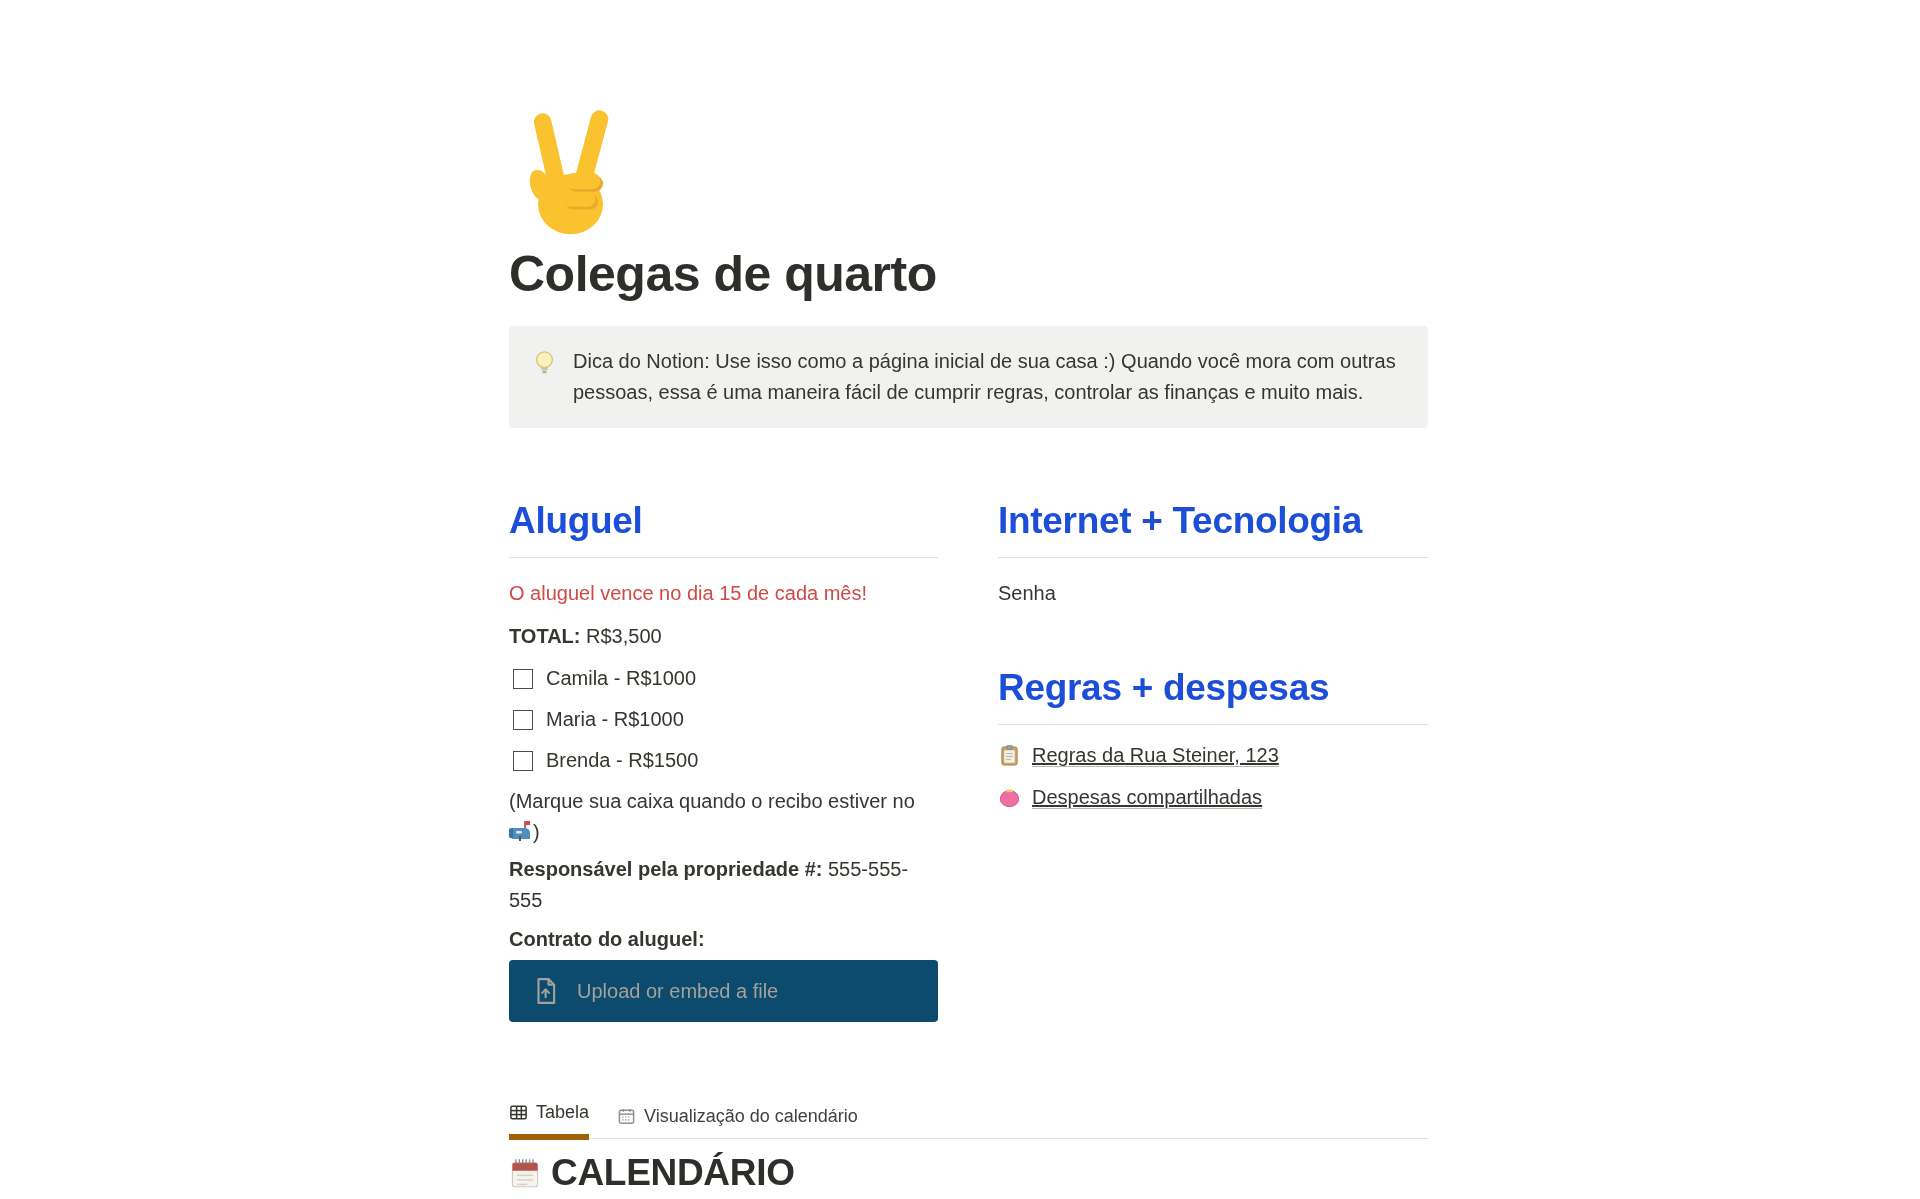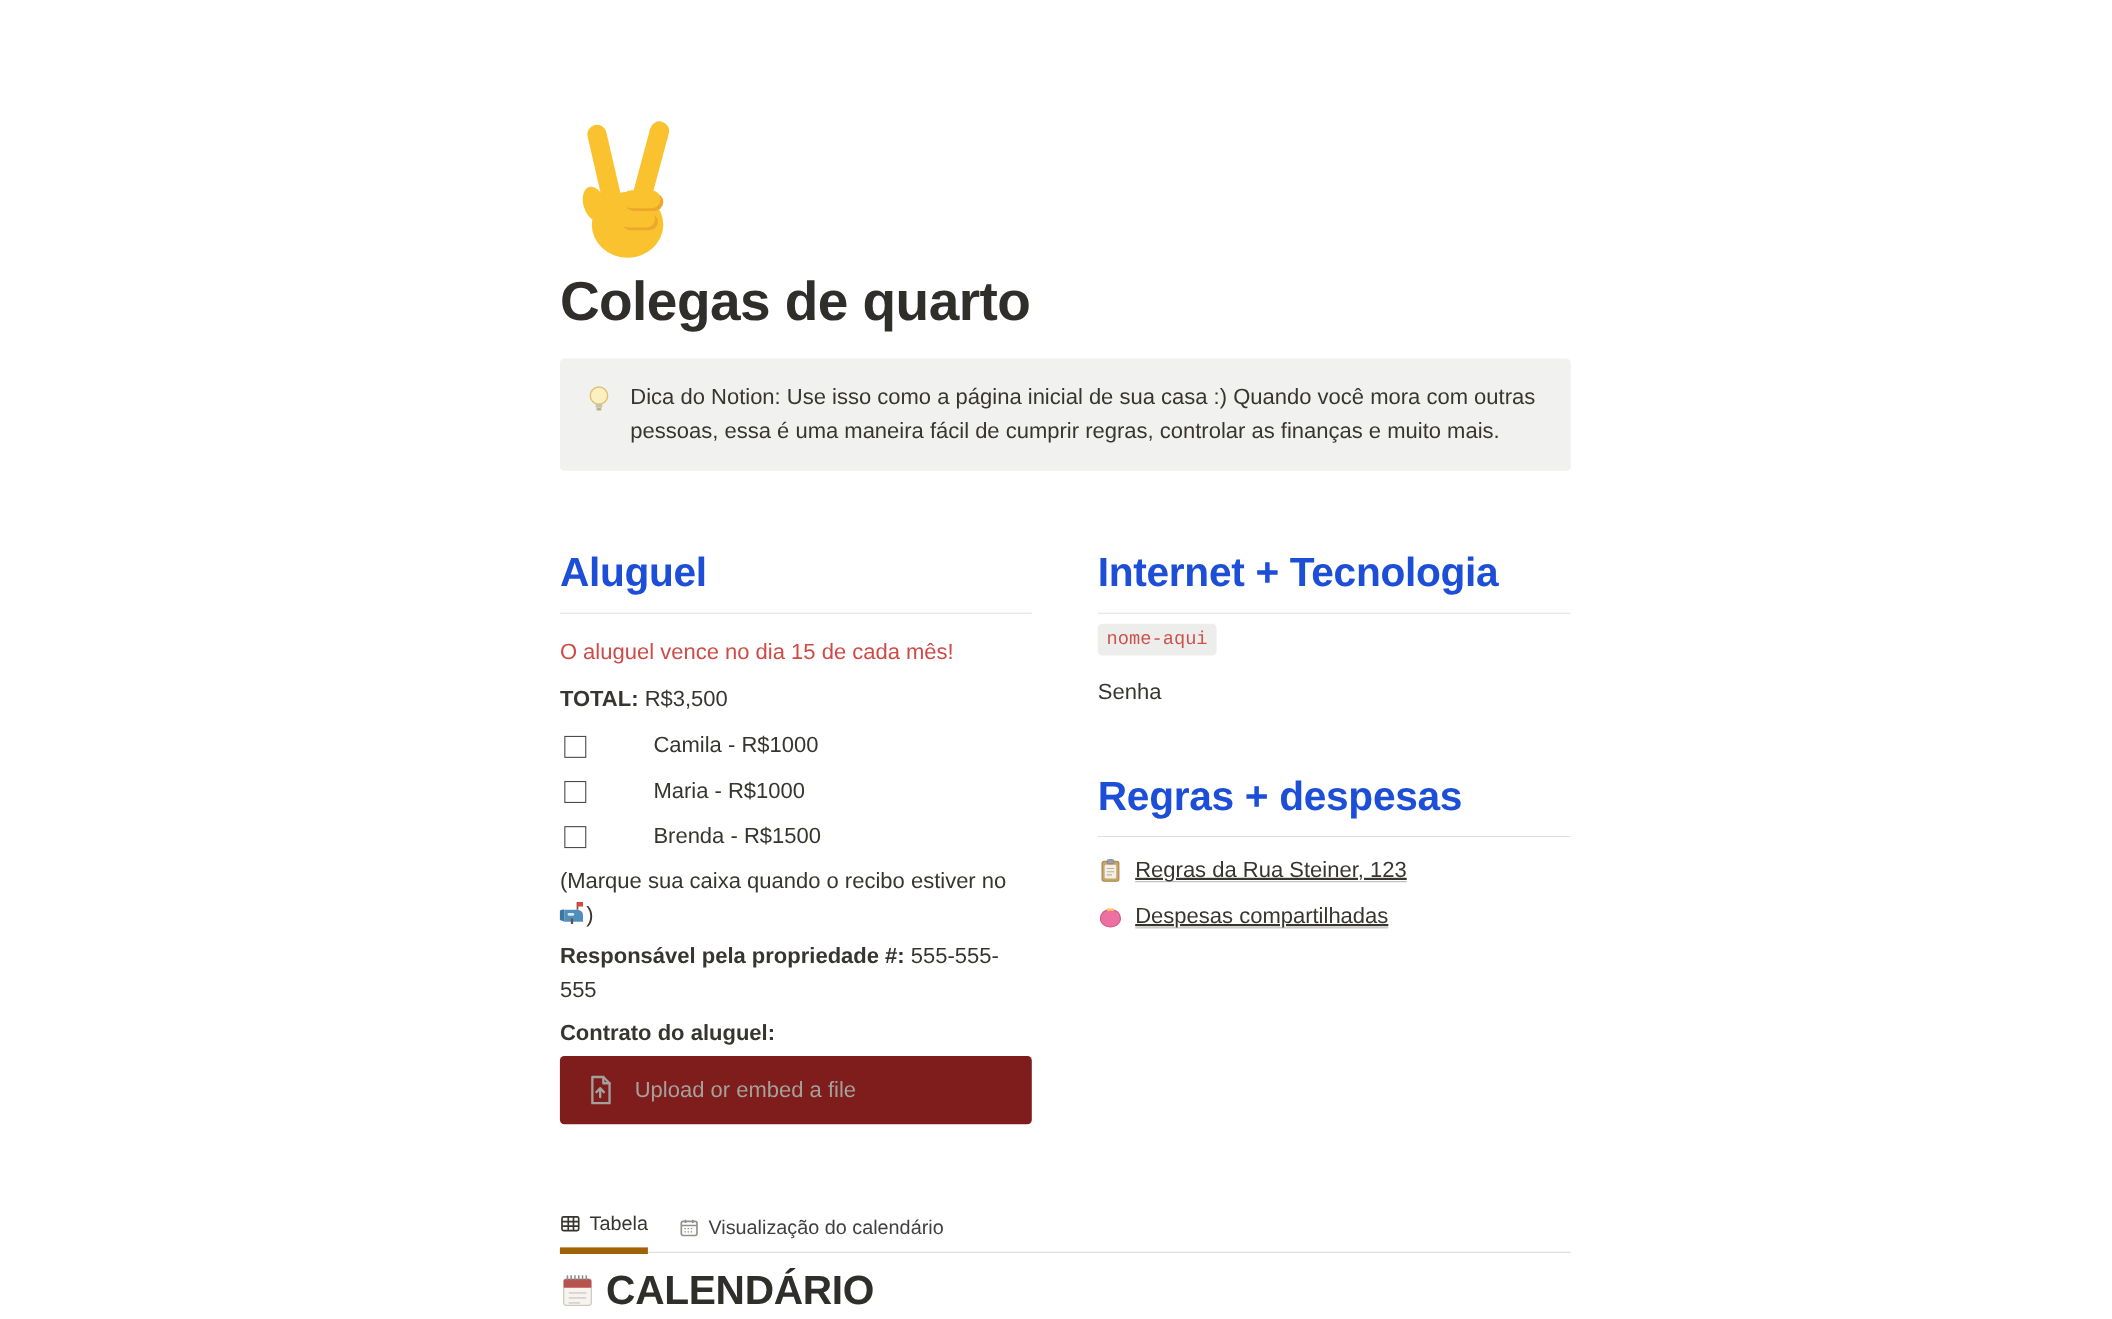--- a/index.html
+++ b/index.html
@@ -38,35 +38,35 @@
   }
   .divider { border: none; border-top: 1px solid rgba(55,53,47,0.16); margin-top: 13px; }
 
   p.para { font-size: 20px; line-height: 31px; }
   .red-note { color: #d04a45; margin-top: 20px; }
   .total-line { margin-top: 12px; }
   .bold { font-weight: 700; }
 
   
   .todo-list { margin-top: 11px; }
-  .todo-row { display: flex; align-items: center; padding-left: 4px; margin-bottom: 10px; height: 31px; gap: 48px; }
+  .todo-row { display: flex; align-items: center; padding-left: 4px; margin-bottom: 10px; height: 31px; }
   .todo-checkbox {
     width: 20px; height: 20px; border: 1.8px solid #4d4b47;
     background: #fff; flex: 0 0 auto;
   }
   .todo-label { margin-left: 13px; font-size: 20px; line-height: 31px; }
 
   .note-para { margin-top: 7px; }
   .inline-icon { display: inline-block; vertical-align: -4px; }
   .landlord-para { margin-top: 6px; }
   .contract-para { margin-top: 8px; }
 
   
   .upload-box {
-    margin-top: 5px; height: 62px; width: 100%; background: #7f1d1d;
+    margin-top: 5px; height: 62px; width: 100%; background: #0c4a6e;
     border-radius: 4px; display: flex; align-items: center; padding-left: 22px;
     cursor: pointer;
   }
   .upload-text { margin-left: 16px; font-size: 20px; color: #a4a19b; }
 
   
   .chip-row { margin-top: 9px; }
   .chip-row + .plain-row { margin-top: 18px; }
   .code-chip {
     display: inline-block; font-family: "Liberation Mono", "DejaVu Sans Mono", monospace;
@@ -188,21 +188,20 @@
           <path d="M9 13.5 l2.7 -2.8 l2.7 2.8"></path>
         </svg>
         <span class="upload-text">Upload or embed a file</span>
       </div>
     </div>
 
     <div class="col-right">
       <h2 class="section-heading">Internet + Tecnologia</h2>
       <hr class="divider">
 
-      <p class="chip-row"><span class="code-chip">nome-aqui</span></p>
 
       <p class="para plain-row">Senha</p>
 
       <h2 class="section-heading second-heading">Regras + despesas</h2>
       <hr class="divider">
 
       <div class="link-list">
         <div class="link-row">
           <svg class="link-icon" width="23" height="23" viewBox="0 0 24 24">
             <rect x="4" y="3" width="16" height="19" rx="2" fill="#c9a36b" stroke="#a8864e" stroke-width="1"></rect>

